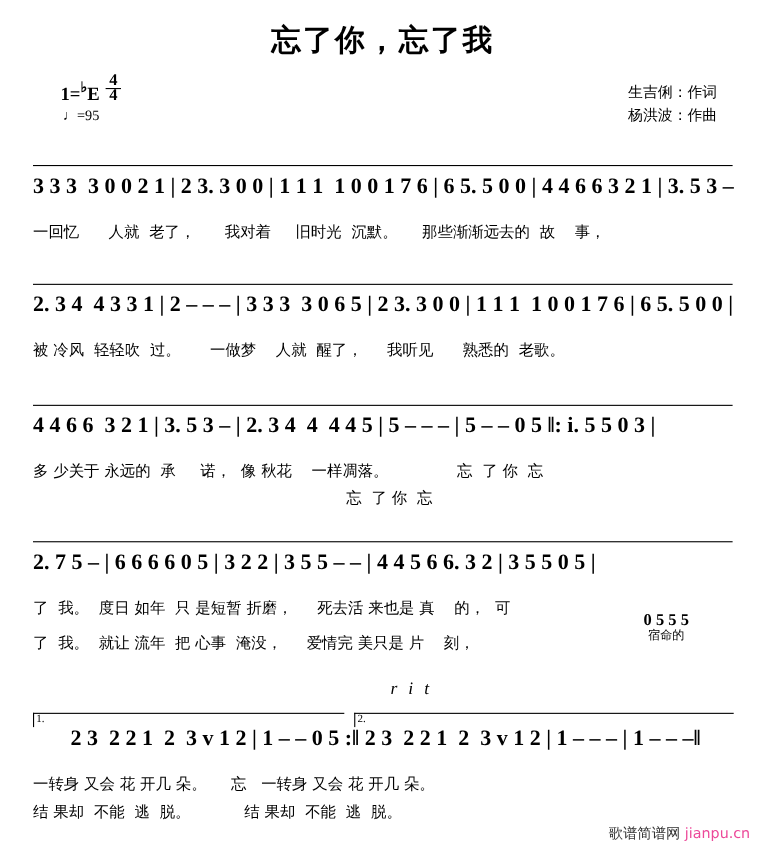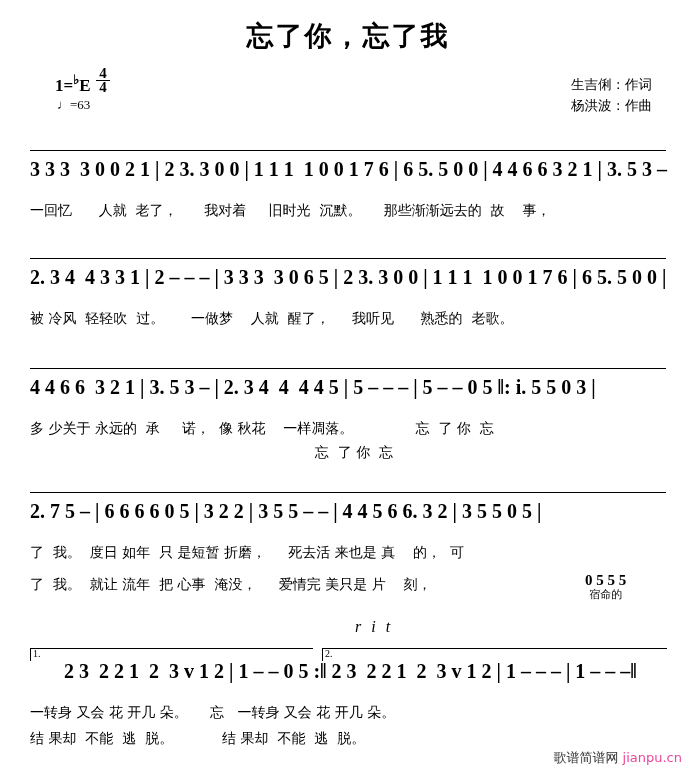--- a/index.html
+++ b/index.html
@@ -67,21 +67,21 @@
   .ending{
     position:absolute;border-top:1px solid #000;border-left:1px solid #000;
     height:12px;
   }
   .ending .lbl{
     position:absolute;left:2px;top:-1px;font-size:10px;
     font-family:"Liberation Serif",serif;
   }
   .fate{
     position:absolute;text-align:center;
-    font-family:"DejaVu Sans",sans-serif;font-size:11px;line-height:13px;margin-top:16px;
+    font-family:"DejaVu Sans",sans-serif;font-size:11px;line-height:13px;
   }
   .fate .num{
     font-family:"Liberation Serif",serif;font-size:15px;font-weight:bold;
     letter-spacing:0px;
   }
   .footer{
     position:absolute;right:14px;bottom:8px;
     font-family:"DejaVu Sans",sans-serif;font-size:13px;color:#333;
   }
   .footer .site{color:#ec4899;}
@@ -96,21 +96,21 @@
   <div class="keysig">
     <span>1=</span><span class="flat">♭</span><span>E</span>
   </div>
 
   <div class="timesig">
     <span class="num">4</span>
     <span class="bar"></span>
     <span class="num">4</span>
   </div>
 
-  <div class="tempo">♩=63</div>
+  <div class="tempo">♩=95</div>
 
   <div class="credits">
     <div>生吉俐：作词</div>
     <div>杨洪波：作曲</div>
   </div>
 
   <div class="system" style="top:150px;">
     <div class="sysline"></div>
     <div class="notes">3 3 3  3 0 0 2 1 | 2 3. 3 0 0 | 1 1 1  1 0 0 1 7 6 | 6 5. 5 0 0 | 4 4 6 6 3 2 1 | 3. 5 3 –</div>
     <div class="lyrics" style="top:52px;">一回忆      人就  老了，      我对着     旧时光  沉默。     那些渐渐远去的  故    事，</div>

